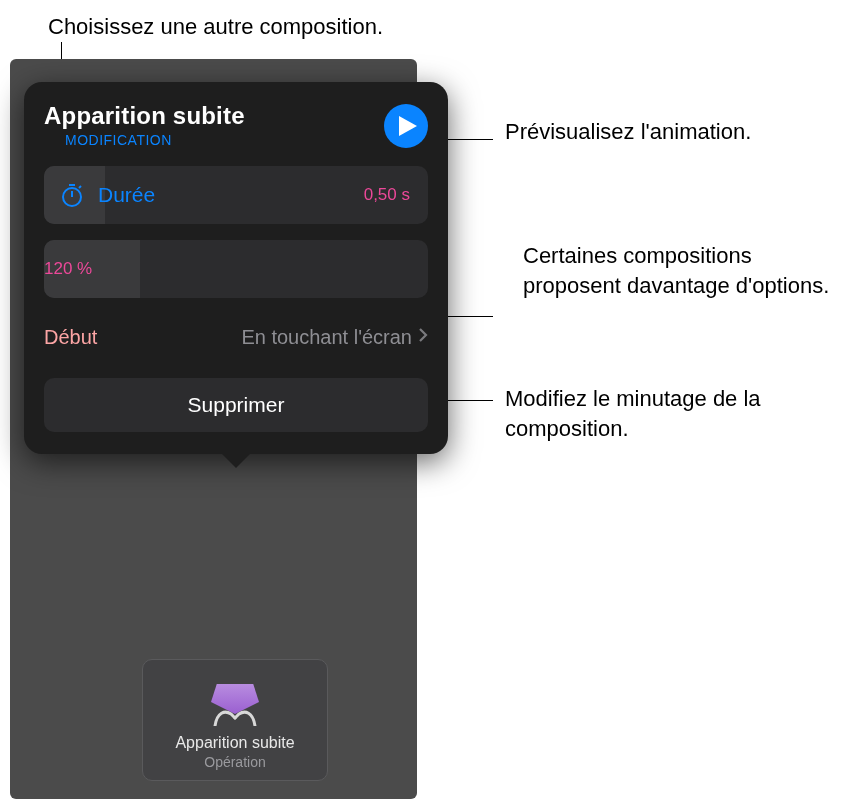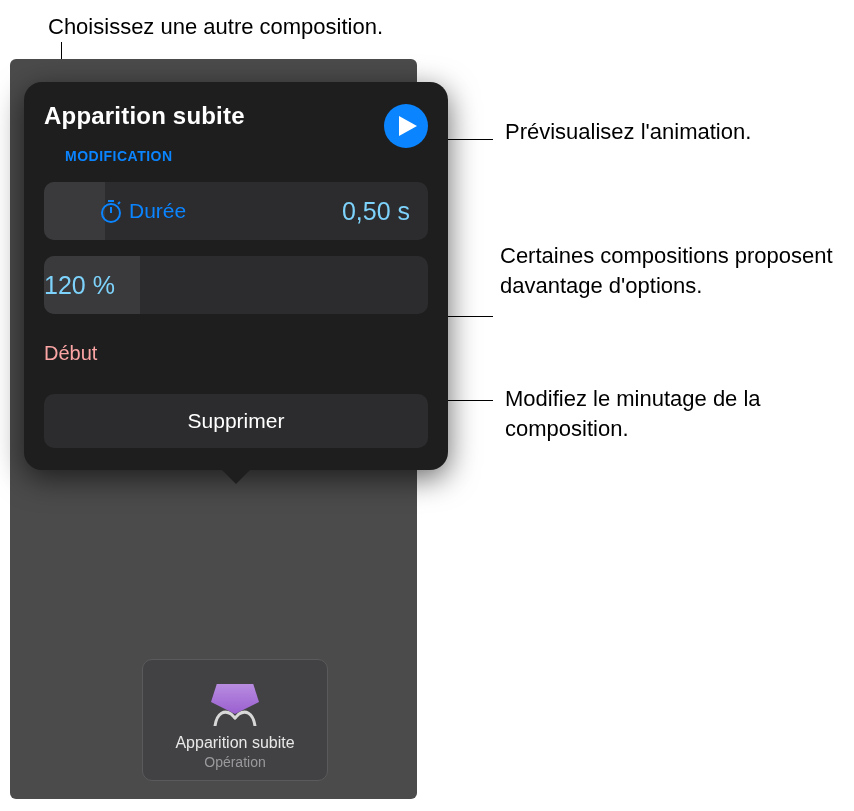--- a/index.html
+++ b/index.html
@@ -11,21 +11,21 @@
       position: relative;
     }
     .callout {
       position: absolute;
       font-size: 22px;
       color: #000;
       line-height: 1.35;
     }
     .callout-top { top: 12px; left: 48px; }
     .callout-preview { top: 117px; left: 505px; }
-    .callout-options { top: 241px; left: 500px; }
+    .callout-options { top: 241px; left: 523px; }
     .callout-timing { top: 384px; left: 505px; }
 
     .line { position: absolute; background: #000; }
     .line-top-v { left: 61px; top: 42px; width: 1px; height: 95px; }
     .line-preview-h { top: 139px; left: 421px; width: 72px; height: 1px; }
     .line-options-h { top: 316px; left: 419px; width: 74px; height: 1px; }
     .line-timing-h { top: 400px; left: 425px; width: 68px; height: 1px; }
 
     .stage {
       position: absolute;
@@ -68,23 +68,23 @@
     }
     .header-text .title {
       color: #fff;
       font-size: 24px;
       font-weight: 700;
       letter-spacing: 0.2px;
     }
     .header-text .subtitle {
       color: #0a84ff;
       font-size: 14px;
-      font-weight: 700;
+      font-weight: 400;
       letter-spacing: 0.5px;
-      margin-top: 18px;
+      margin-top: 2px;
       padding-left: 21px;
     }
     .play-button {
       width: 44px; height: 44px;
       border-radius: 50%;
       background: #0a84ff;
       display: flex;
       align-items: center;
       justify-content: center;
       margin-top: 2px;
@@ -108,38 +108,37 @@
       position: absolute;
       left: 0; top: 0; bottom: 0;
       background: #3a3a3c;
     }
     .fill-duration { width: 16%; }
     .fill-scale { width: 25%; }
     .setting-left {
       position: relative;
       display: flex;
       align-items: center;
-      gap: 4px;
-      padding-left: 30px;
+      gap: 12px;
+      padding-left: 14px;
       z-index: 1;
-      margin-left: 23px;
     }
     .setting-left .icon {
       width: 28px; height: 28px;
       display: flex; align-items: center; justify-content: center;
     }
     .setting-label {
       color: #0a84ff;
       font-size: 21px;
       font-weight: 400;
     }
     .setting-value {
       position: relative;
-      color: #7dd3fc;
-      font-size: 25px;
+      color: #ec4899;
+      font-size: 17px;
       padding-right: 18px;
       z-index: 1;
     }
 
     .start-row {
       display: flex;
       align-items: center;
       justify-content: space-between;
       height: 46px;
       margin-bottom: 18px;
@@ -268,20 +267,28 @@
       <span class="setting-value">0,50 s</span>
     </div>
 
     <div class="setting-row">
       <div class="fill fill-scale"></div>
       <span class="setting-value">120 %</span>
     </div>
 
     <div class="start-row">
       <span class="start-label">Début</span>
+      <div class="start-value-wrap">
+        <span class="start-value">En touchant l'écran</span>
+        <span class="chevron">
+          <svg width="10" height="16" viewBox="0 0 10 16" fill="none" stroke="#7a7a7e" stroke-width="2.2">
+              <polyline points="2,2 8,8 2,14"></polyline>
+            </svg>
+        </span>
+      </div>
     </div>
 
     <div class="delete-button">Supprimer</div>
   </div>
 
   <div class="thumbnail">
     <div class="thumb-icon">
       <div class="thumb-shape"></div>
       <svg class="thumb-hands" width="56" height="22" viewBox="0 0 56 22">
         <path d="M8 22 C 10 8, 18 6, 24 10 L 28 14" fill="none" stroke="#d8d8d8" stroke-width="3" stroke-linecap="round"></path>

